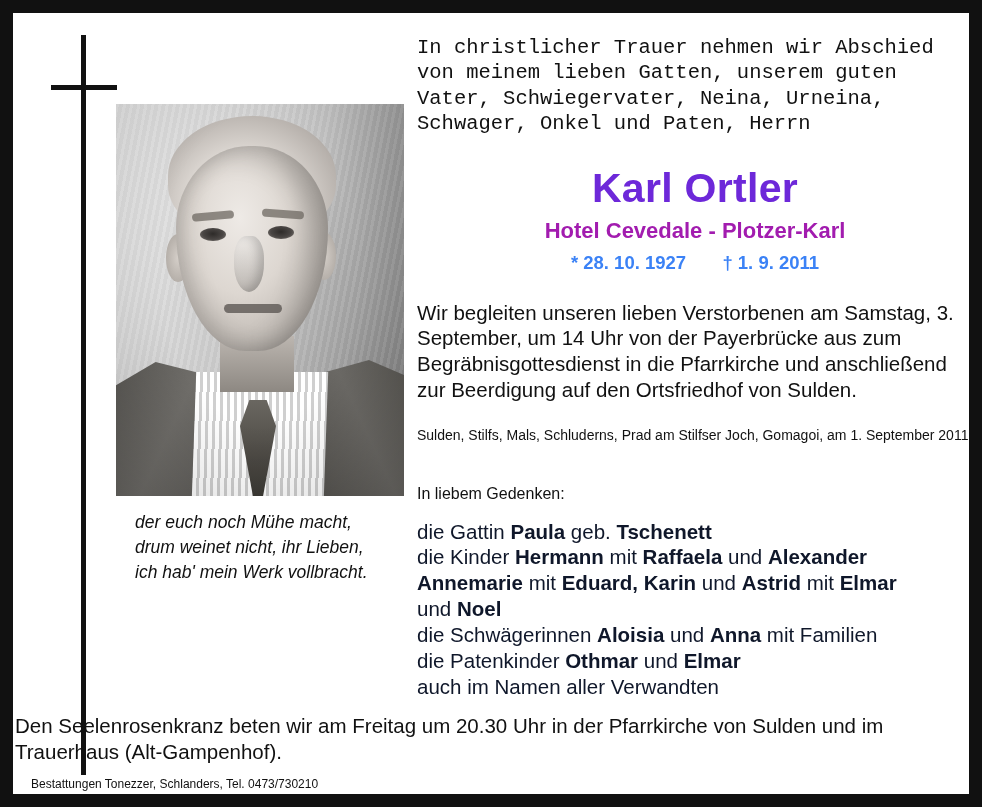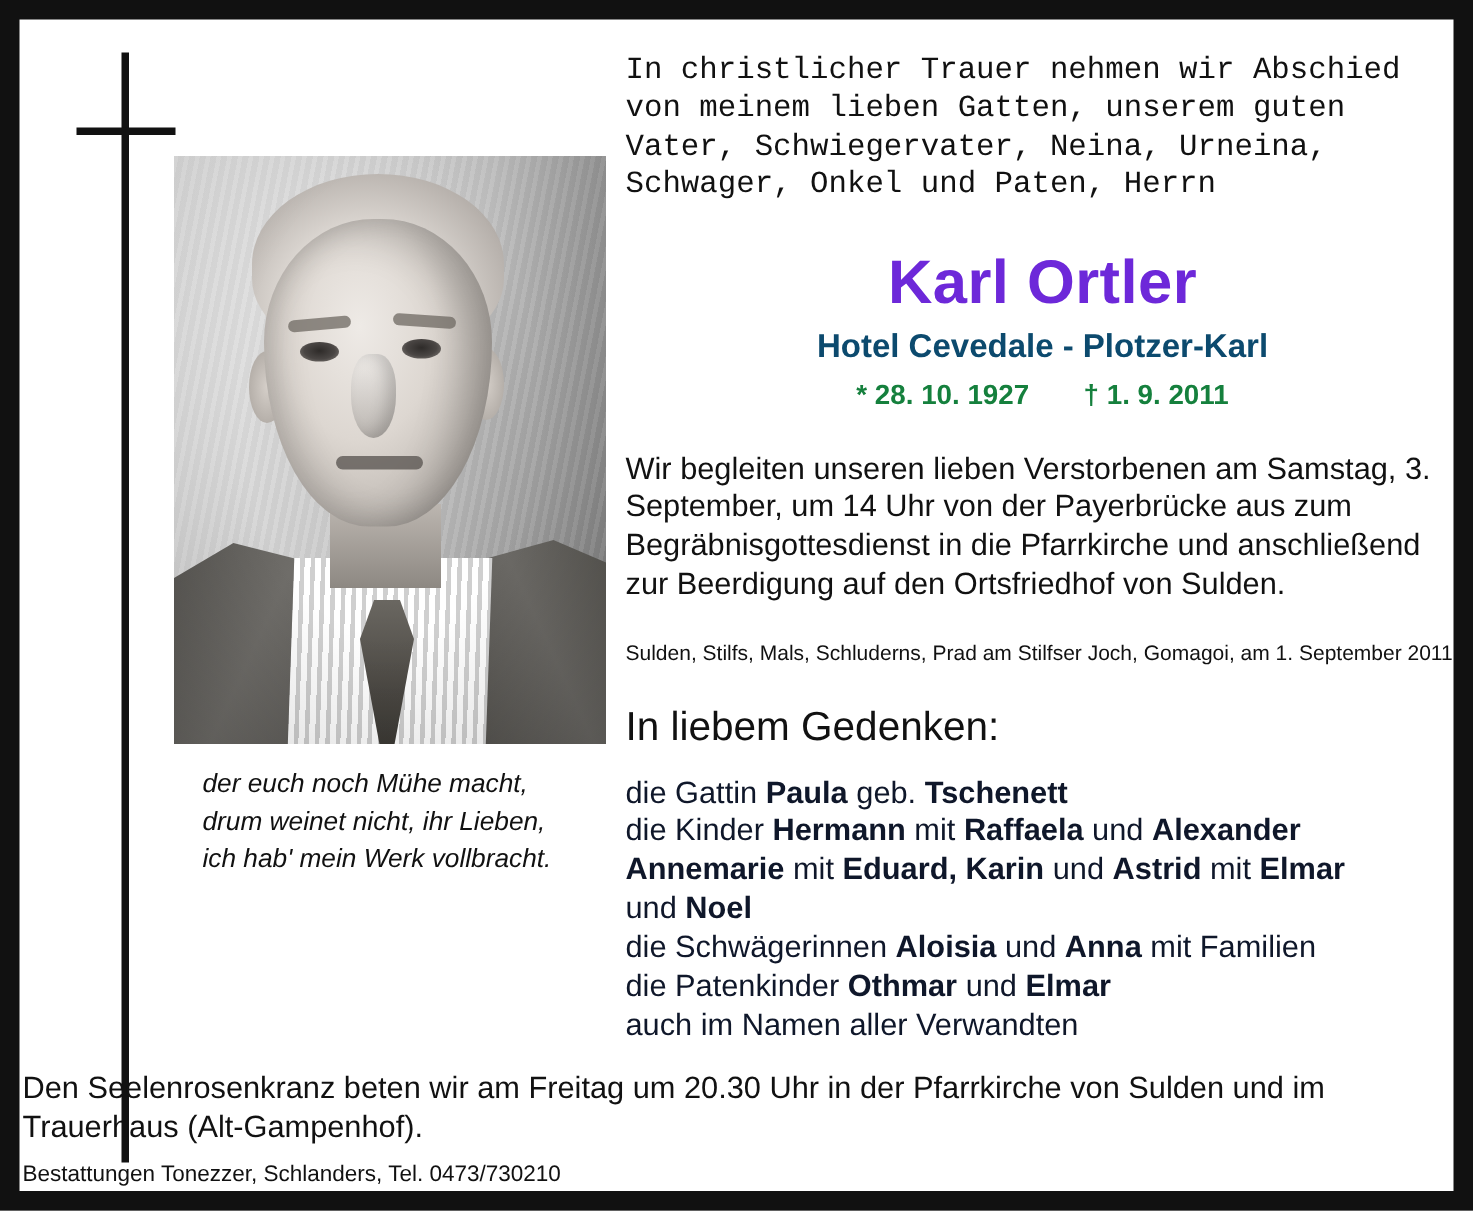--- a/index.html
+++ b/index.html
@@ -217,46 +217,46 @@
     font-weight: bold;
     letter-spacing: .3px;
     margin-top: 28px;
     color: #6d28d9;
   }
   .subname {
     text-align: center;
     font-size: 22px;
     font-weight: bold;
     margin-top: 6px;
-    color: #0c4a6e;
+    color: #a21caf;
   }
   .dates {
     text-align: center;
     font-size: 18.5px;
     font-weight: bold;
     margin-top: 8px;
-    color: #15803d;
+    color: #3b82f6;
   }
   .dates span { display: inline-block; }
   .dates .sep { width: 26px; }
   .para {
     font-size: 20.5px;
     line-height: 1.26;
     margin-top: 26px;
     color: #111111;
   }
   .places {
     font-size: 14px;
     line-height: 1.26;
     margin-top: 24px;
     color: #111111;
   }
   .memory-head {
-    font-size: 27px;
-    margin-top: 24px;
+    font-size: 16px;
+    margin-top: 40px;
     color: #111111;
   }
   .family {
     font-size: 20.5px;
     line-height: 1.26;
     margin-top: 16px;
     color: #0f172a;
   }
   .family b { font-weight: bold; }
 
@@ -265,23 +265,23 @@
     position: absolute;
     left: 2px;
     right: 18px;
     top: 700px;
     font-size: 20.5px;
     line-height: 1.26;
     color: #111111;
   }
   .footer {
     position: absolute;
-    left: 2px;
+    left: 18px;
     bottom: 3px;
-    font-size: 15px;
+    font-size: 12px;
     color: #111111;
   }
 </style>
 </head>
 <body>
 
 <div class="notice">
   <div class="inner">
 
     <div class="left-col">

